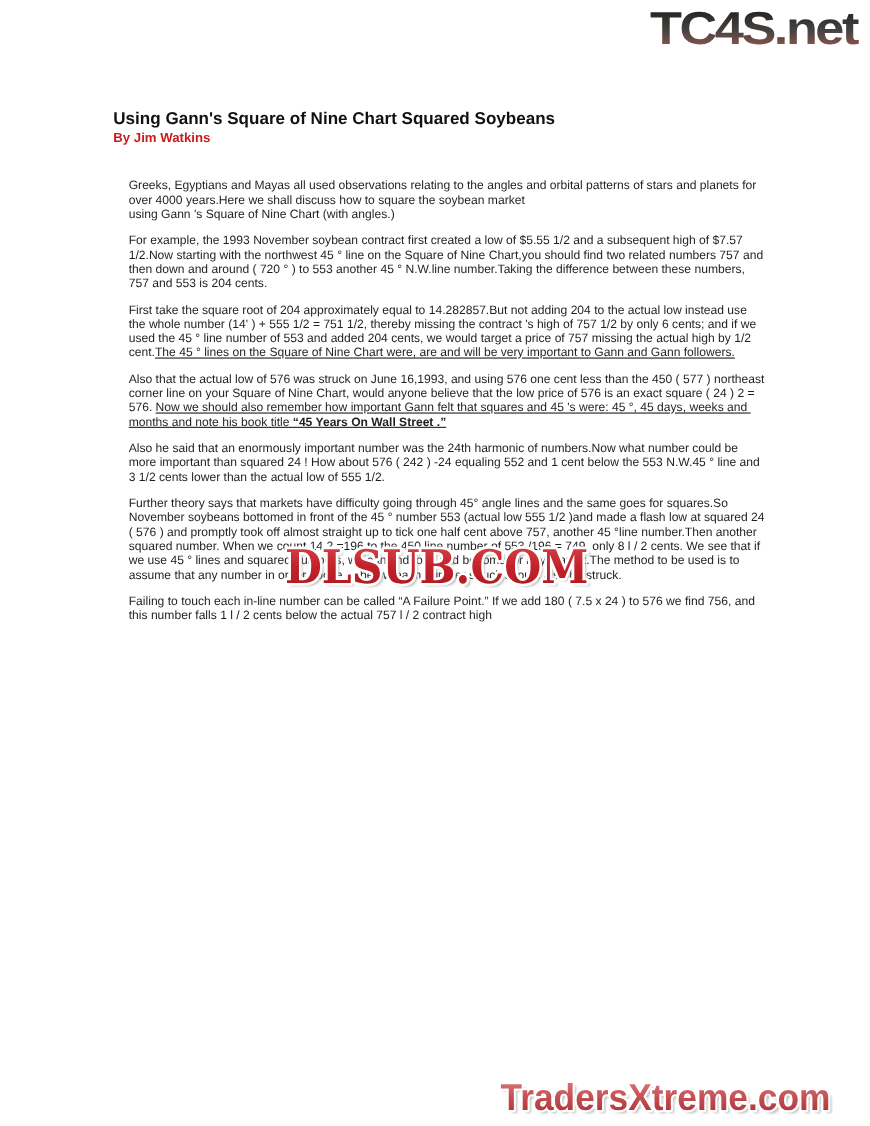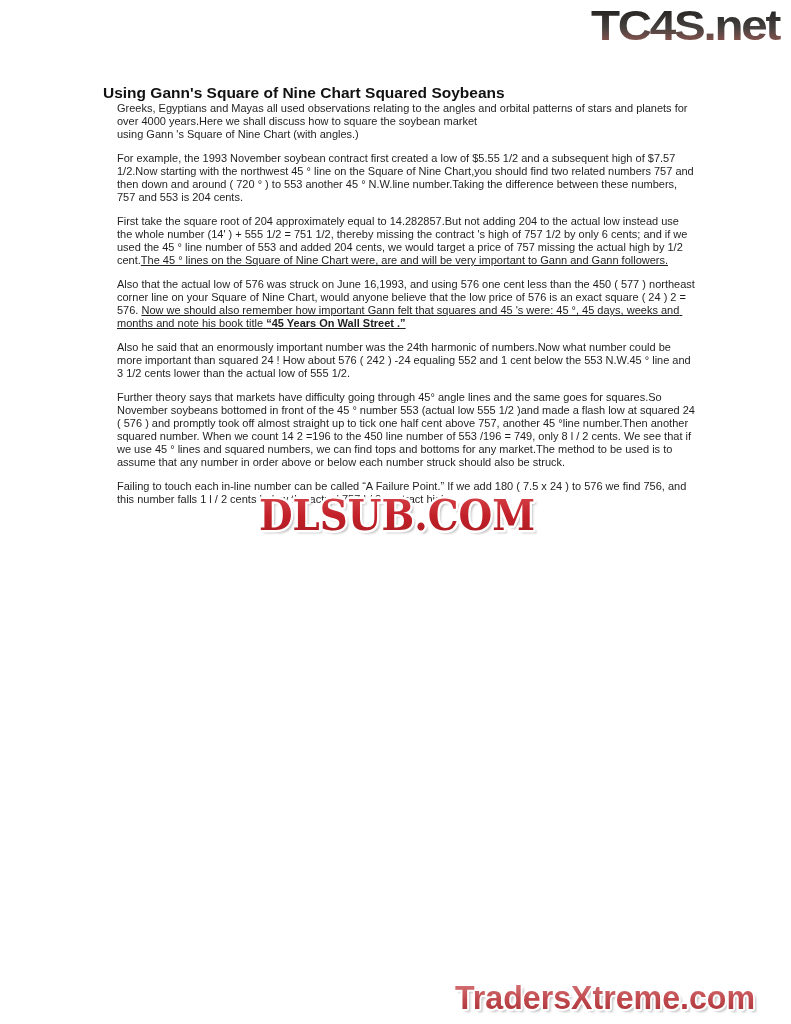--- a/index.html
+++ b/index.html
@@ -7,21 +7,21 @@
     width:791px;height:1024px;position:relative;overflow:hidden;
     background:#ffffff;
     font-family:"Liberation Sans", sans-serif;
   }
   
   .logo-top{
     position:absolute;top:0px;right:6px;width:200px;height:50px;
   }
   
   .content{
-    position:absolute;left:103px;top:84px;width:592px;
+    position:absolute;left:103px;top:100px;width:592px;
     color:#1f1f1f;font-size:11px;line-height:13px;
   }
   .title{
     font-size:15.5px;line-height:17px;font-weight:bold;color:#111;
     margin:0 0 1px 0;
   }
   .byline{
     font-size:12px;line-height:14px;font-weight:bold;
     margin:0 0 31px 0;
   }
@@ -53,20 +53,21 @@
       <filter id="softblur">
           <feGaussianBlur stdDeviation="0.5"></feGaussianBlur>
         </filter>
     </defs>
     <text x="100" y="40" text-anchor="middle" font-family="Liberation Sans, sans-serif" font-size="42" font-weight="bold" letter-spacing="-2" fill="url(#lggrad)" filter="url(#softblur)" textLength="188" lengthAdjust="spacingAndGlyphs">TC4S.net</text>
   </svg>
 </div>
 
 <div class="content">
   <h1 class="title">Using Gann's Square of Nine Chart Squared Soybeans</h1>
+  <div class="byline" style="color: rgb(204, 26, 26);">By Jim Watkins</div>
   <div>
       <p class="para"><span>Greeks, Egyptians and Mayas all used observations relating to the angles and orbital patterns of stars and planets for over 4000 years.Here we shall discuss how to square the soybean market
 using Gann 's Square of Nine Chart (with angles.)</span></p>
       <p class="para"><span>For example, the 1993 November soybean contract first created a low of $5.55 1/2 and a subsequent high of $7.57 1/2.Now starting with the northwest 45 ° line on the Square of Nine Chart,you should find two related numbers 757 and then down and around ( 720 ° ) to 553 another 45 ° N.W.line number.Taking the difference between these numbers, 757 and 553 is 204 cents.</span></p>
       <p class="para"><span>First take the square root of 204 approximately equal to 14.282857.But not adding 204 to the actual low instead use the whole number (14' ) + 555 1/2 = 751 1/2, thereby missing the contract 's high of 757 1/2 by only 6 cents; and if we used the 45 ° line number of 553 and added 204 cents, we would target a price of 757 missing the actual high by 1/2 cent.</span><span class="u">The 45 ° lines on the Square of Nine Chart were, are and will be very important to Gann and Gann followers.</span></p>
       <p class="para"><span>Also that the actual low of 576 was struck on June 16,1993, and using 576 one cent less than the 450 ( 577 ) northeast corner line on your Square of Nine Chart, would anyone believe that the low price of 576 is an exact square ( 24 ) 2 = 576. </span><span class="u">Now we should also remember how important Gann felt that squares and 45 's were: 45 °, 45 days, weeks and months and note his book title </span><span class="u b">“45 Years On Wall Street .”</span></p>
       <p class="para"><span>Also he said that an enormously important number was the 24th harmonic of numbers.Now what number could be more important than squared 24 ! How about 576 ( 242 ) -24 equaling 552 and 1 cent below the 553 N.W.45 ° line and 3 1/2 cents lower than the actual low of 555 1/2.</span></p>
       <p class="para"><span>Further theory says that markets have difficulty going through 45° angle lines and the same goes for squares.So November soybeans bottomed in front of the 45 ° number 553 (actual low 555 1/2 )and made a flash low at squared 24 ( 576 ) and promptly took off almost straight up to tick one half cent above 757, another 45 °line number.Then another squared number. When we count 14 2 =196 to the 450 line number of 553 /196 = 749, only 8 l / 2 cents. We see that if we use 45 ° lines and squared numbers, we can find tops and bottoms for any market.The method to be used is to assume that any number in order above or below each number struck should also be struck.</span></p>
       <p class="para"><span>Failing to touch each in-line number can be called “A Failure Point.” If we add 180 ( 7.5 x 24 ) to 576 we find 756, and this number falls 1 l / 2 cents below the actual 757 l / 2 contract high</span></p>
     </div>

